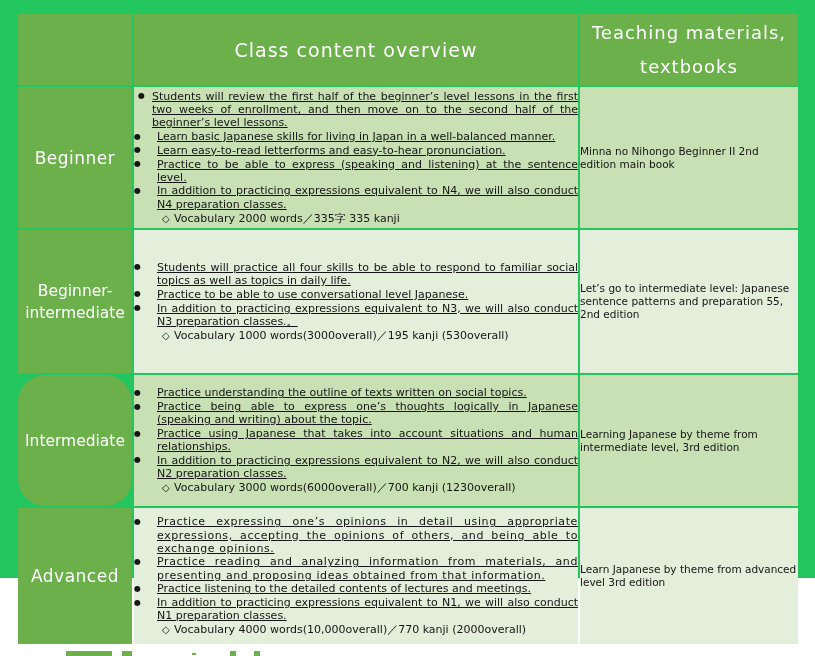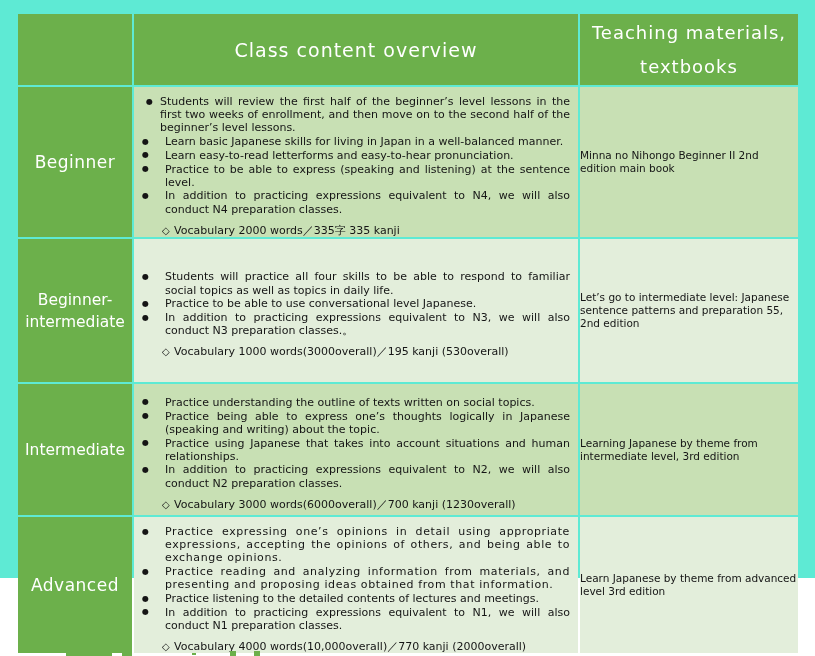--- a/index.html
+++ b/index.html
@@ -14,21 +14,21 @@
     overflow: hidden;
     font-family: "DejaVu Sans", sans-serif;
     position: relative;
   }
 
   .page {
     position: absolute;
     left: 0; top: 0;
     width: 815px;
     height: 578px;
-    background: #5eead4;
+    background: #22c55e;
   }
 
   table.level-table {
     position: absolute;
     left: 16px;
     top: 12px;
     width: 784px;
     border-collapse: separate;
     border-spacing: 2px;
     table-layout: fixed;
@@ -96,22 +96,23 @@
     padding: 6px 10px;
   }
 
   .row-dark .content-cell,
   .row-dark .book-cell { background: #c8e0b4; }
   .row-light .content-cell,
   .row-light .book-cell { background: #e3eedb; }
 
   ul.bullets {
     list-style: none;
-    margin: 8px;
+    margin: 0;
     padding: 0;
+    text-decoration: underline;
   }
   ul.bullets > li {
     position: relative;
     padding-left: 23px;
     margin: 0 0 0.5px 0;
     text-align: justify;
     text-justify: inter-word;
   }
   ul.bullets > li::before {
     content: "\25CF";
@@ -210,21 +211,21 @@
             <li>Students will practice all four skills to be able to respond to familiar social topics as well as topics in daily life.</li>
             <li>Practice to be able to use conversational level Japanese.</li>
             <li>In addition to practicing expressions equivalent to N3, we will also conduct N3 preparation classes.。</li>
           </ul>
           <div class="vocab">Vocabulary 1000 words(3000overall)／195 kanji (530overall)</div>
         </td>
         <td class="book-cell">Let’s go to intermediate level: Japanese sentence patterns and preparation 55, 2nd edition</td>
       </tr>
 
       <tr class="row-dark">
-        <td class="lvl small" style="height:131px;">Intermediate</td>
+        <td class="lvl small" style="height:131px;border-radius:27px;">Intermediate</td>
         <td class="content-cell">
           <ul class="bullets">
             <li>Practice understanding the outline of texts written on social topics.</li>
             <li>Practice being able to express one’s thoughts logically in Japanese (speaking and writing) about the topic.</li>
             <li>Practice using Japanese that takes into account situations and human relationships.</li>
             <li>In addition to practicing expressions equivalent to N2, we will also conduct N2 preparation classes.</li>
           </ul>
           <div class="vocab">Vocabulary 3000 words(6000overall)／700 kanji (1230overall)</div>
         </td>
         <td class="book-cell">Learning Japanese by theme from intermediate level, 3rd edition</td>

